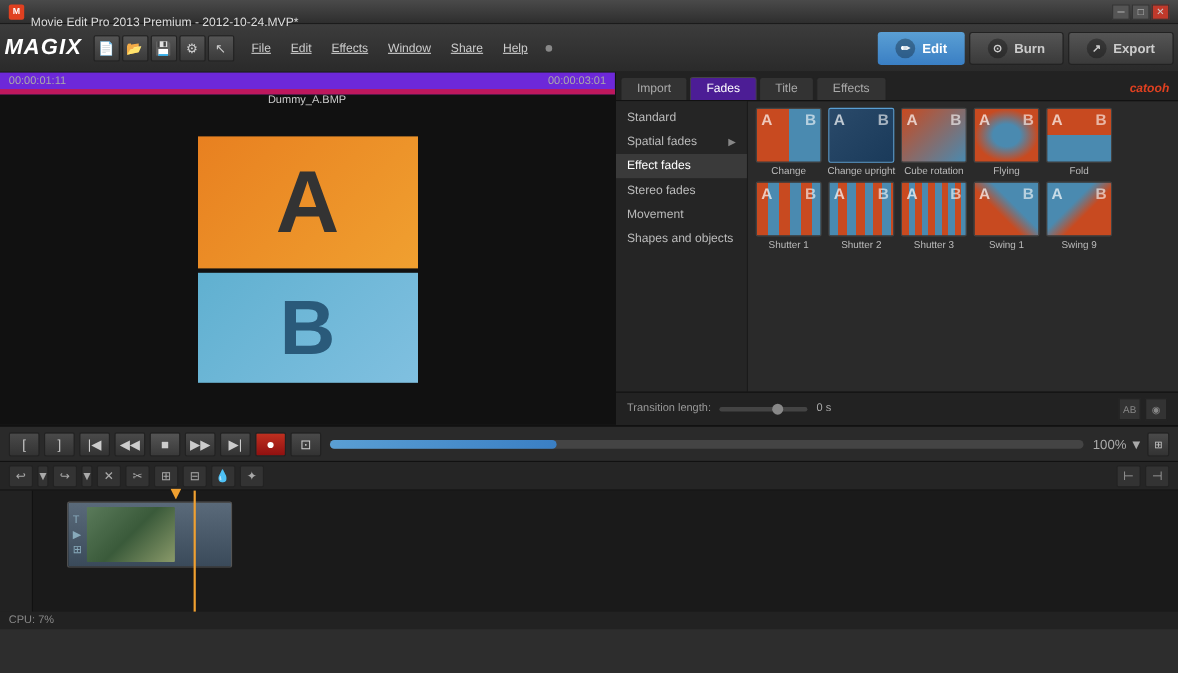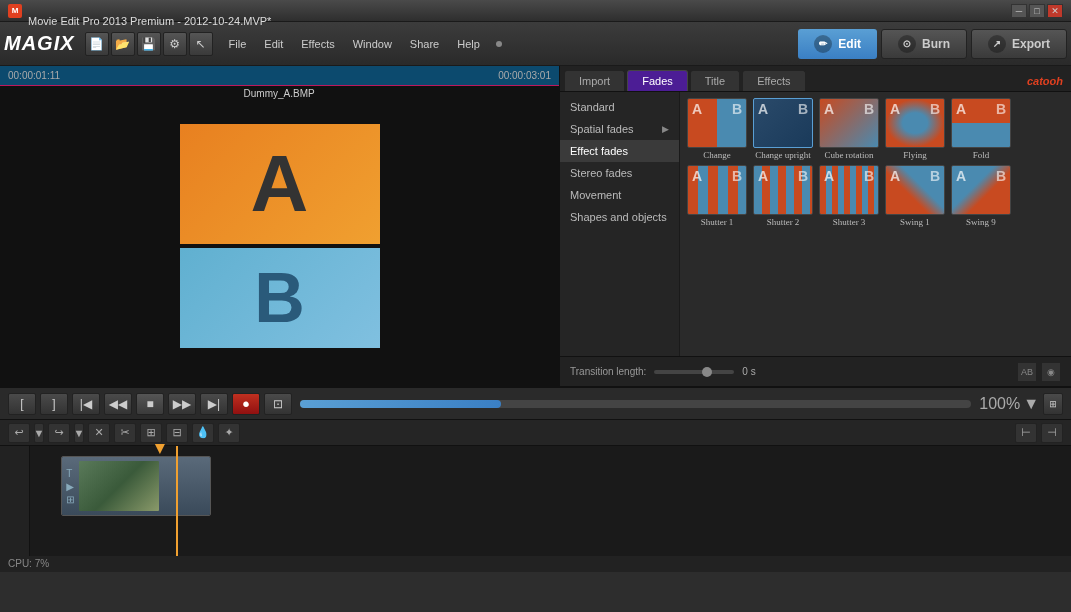--- a/index.html
+++ b/index.html
@@ -11,36 +11,36 @@
     #titlebar .title-text { font-size: 11px; color: #ddd; flex: 1; margin-top: 21px; }
     #titlebar .win-btns { display: flex; gap: 2px; }
     #titlebar .win-btn { width: 16px; height: 14px; background: #555; border: 1px solid #333; display: flex; align-items: center; justify-content: center; font-size: 9px; color: #ccc; cursor: pointer; }
     #titlebar .win-btn.close { background: #c0392b; }
 
     
     #menubar { background: linear-gradient(to bottom, #3c3c3c, #2a2a2a); height: 44px; display: flex; align-items: center; padding: 0 4px; border-bottom: 1px solid #1a1a1a; }
     .magix-logo { color: #fff; font-size: 20px; font-weight: bold; font-style: italic; margin-right: 10px; letter-spacing: 1px; }
     .toolbar-icons { display: flex; gap: 2px; margin-right: 8px; }
     .tb-icon { width: 24px; height: 24px; background: linear-gradient(to bottom, #555, #3a3a3a); border: 1px solid #222; border-radius: 2px; display: flex; align-items: center; justify-content: center; font-size: 12px; cursor: pointer; color: #ccc; }
-    .menu-items { display: flex; gap: 2px; align-items: flex-end; }
+    .menu-items { display: flex; gap: 2px; align-items: flex-end; text-decoration: underline; }
     .menu-item { padding: 3px 8px; font-size: 11px; color: #ccc; cursor: pointer; border-radius: 2px; }
     .menu-dot { width: 6px; height: 6px; background: #888; border-radius: 50%; margin: 0 8px; }
     .header-btns { margin-left: auto; display: flex; gap: 4px; }
     .hdr-btn { padding: 5px 16px; border-radius: 3px; font-size: 12px; font-weight: bold; cursor: pointer; border: none; display: flex; align-items: center; gap: 6px; }
     .hdr-btn.edit { background: linear-gradient(to bottom, #5a9fd4, #3a7fc4); color: white; }
     .hdr-btn.burn { background: linear-gradient(to bottom, #555, #3a3a3a); color: #ccc; border: 1px solid #222; }
     .hdr-btn.export { background: linear-gradient(to bottom, #555, #3a3a3a); color: #ccc; border: 1px solid #222; }
     .hdr-btn-icon { width: 18px; height: 18px; background: rgba(0,0,0,0.3); border-radius: 50%; display: flex; align-items: center; justify-content: center; font-size: 10px; }
 
     
     #main { display: flex; height: 320px; }
 
     
     #preview { width: 560px; background: #1a1a1a; border-right: 1px solid #111; position: relative; }
-    .preview-topbar { background: #0c4a6e; height: 20px; display: flex; align-items: center; justify-content: space-between; padding: 0 8px; border-bottom: 1px solid #be185d; }
+    .preview-topbar { background: #6d28d9; height: 20px; display: flex; align-items: center; justify-content: space-between; padding: 0 8px; border-bottom: 5px solid #be185d; }
     .preview-time { font-size: 10px; color: #aaa; }
     .preview-filename { font-size: 10px; color: #ccc; margin-top: 36px; }
     .preview-canvas { display: flex; flex-direction: column; align-items: center; justify-content: center; height: calc(100% - 20px); background: #111; gap: 4px; padding: 8px; }
     .clip-a { width: 200px; height: 120px; background: linear-gradient(135deg, #e88020, #f0a030); display: flex; align-items: center; justify-content: center; }
     .clip-a-letter { font-size: 80px; font-weight: bold; color: #333; }
     .clip-b { width: 200px; height: 100px; background: linear-gradient(135deg, #60b0d0, #80c0e0); display: flex; align-items: center; justify-content: center; }
     .clip-b-letter { font-size: 70px; font-weight: bold; color: #2a5a7a; }
 
     
     #rightpanel { flex: 1; background: #2a2a2a; display: flex; flex-direction: column; }
@@ -53,21 +53,21 @@
     #effects-area { display: flex; flex: 1; }
     .effects-sidebar { width: 120px; background: #252525; border-right: 1px solid #1a1a1a; padding: 4px 0; }
     .effects-sidebar-item { padding: 5px 10px; font-size: 11px; color: #bbb; cursor: pointer; display: flex; align-items: center; justify-content: space-between; }
     .effects-sidebar-item .arrow { font-size: 9px; color: #888; }
 
     .effects-grid { flex: 1; padding: 6px; overflow-y: auto; }
     .effects-row { display: flex; gap: 4px; margin-bottom: 4px; }
     .effect-item { width: 62px; display: flex; flex-direction: column; align-items: center; gap: 2px; cursor: pointer; }
     .effect-thumb { width: 60px; height: 50px; background: linear-gradient(135deg, #3a3a3a, #2a2a2a); border: 1px solid #444; border-radius: 2px; display: flex; align-items: center; justify-content: center; font-size: 18px; font-weight: bold; color: #aaa; position: relative; overflow: hidden; }
     .effect-thumb.selected { border-color: #5a9fd4; background: linear-gradient(135deg, #2a4a6a, #1a3a5a); }
-    .effect-label { font-size: 9px; color: #bbb; text-align: left; line-height: 1.2; font-family: Liberation Serif, serif; }
+    .effect-label { font-size: 9px; color: #bbb; text-align: left; line-height: 1.2; }
 
     
     .eff-change { background: linear-gradient(to right, #c84a20 50%, #4a8ab0 50%); }
     .eff-change-upright { background: linear-gradient(to bottom-right, #c84a20 50%, #4a8ab0 50%); }
     .eff-cube { background: linear-gradient(135deg, #c84a20, #4a8ab0); }
     .eff-flying { background: radial-gradient(ellipse, #4a8ab0 30%, #c84a20 70%); }
     .eff-fold { background: linear-gradient(to bottom, #c84a20 50%, #4a8ab0 50%); }
     .eff-shutter1 { background: repeating-linear-gradient(90deg, #c84a20 0px, #c84a20 10px, #4a8ab0 10px, #4a8ab0 20px); }
     .eff-shutter2 { background: repeating-linear-gradient(90deg, #4a8ab0 0px, #4a8ab0 8px, #c84a20 8px, #c84a20 16px); }
     .eff-shutter3 { background: repeating-linear-gradient(90deg, #c84a20 0px, #c84a20 6px, #4a8ab0 6px, #4a8ab0 12px); }
@@ -87,21 +87,21 @@
     .trans-icon { width: 20px; height: 20px; background: #333; border: 1px solid #222; display: flex; align-items: center; justify-content: center; font-size: 9px; color: #888; cursor: pointer; }
 
     
     #timeline { height: 168px; background: #1e1e1e; border-top: 2px solid #111; }
     .timeline-controls { height: 32px; background: #2a2a2a; display: flex; align-items: center; padding: 0 8px; gap: 4px; border-bottom: 1px solid #111; }
     .tl-btn { width: 28px; height: 22px; background: linear-gradient(to bottom, #4a4a4a, #333); border: 1px solid #222; border-radius: 2px; display: flex; align-items: center; justify-content: center; font-size: 12px; color: #ccc; cursor: pointer; }
     .tl-btn.stop { background: linear-gradient(to bottom, #555, #3a3a3a); }
     .tl-btn.record { background: linear-gradient(to bottom, #c03020, #901010); color: white; }
     .tl-progress { flex: 1; height: 8px; background: #444; border-radius: 4px; position: relative; margin: 0 4px; }
     .tl-progress-fill { width: 30%; height: 100%; background: linear-gradient(to right, #5a9fd4, #3a7fc4); border-radius: 4px; }
-    .tl-zoom { font-size: 16px; color: #aaa; display: flex; align-items: center; gap: 3px; }
+    .tl-zoom { font-size: 12px; color: #aaa; display: flex; align-items: center; gap: 3px; }
 
     .tl-tools { height: 26px; background: #252525; display: flex; align-items: center; padding: 0 8px; gap: 4px; border-bottom: 1px solid #111; }
     .tl-tool { width: 22px; height: 20px; background: #333; border: 1px solid #222; display: flex; align-items: center; justify-content: center; font-size: 11px; color: #aaa; cursor: pointer; border-radius: 2px; }
 
     .tl-tracks { display: flex; height: 110px; }
     .tl-track-labels { width: 30px; background: #222; border-right: 1px solid #111; display: flex; flex-direction: column; }
     .tl-track-area { flex: 1; background: #1a1a1a; position: relative; padding-top: 2px; }
     .tl-marker { position: absolute; top: 0; left: 14%; width: 2px; height: 100%; background: #f0a030; z-index: 10; }
     .tl-marker-head { position: absolute; top: -2px; left: 12%; width: 10px; height: 10px; background: #f0a030; clip-path: polygon(0 0, 100% 0, 50% 100%); }
 

